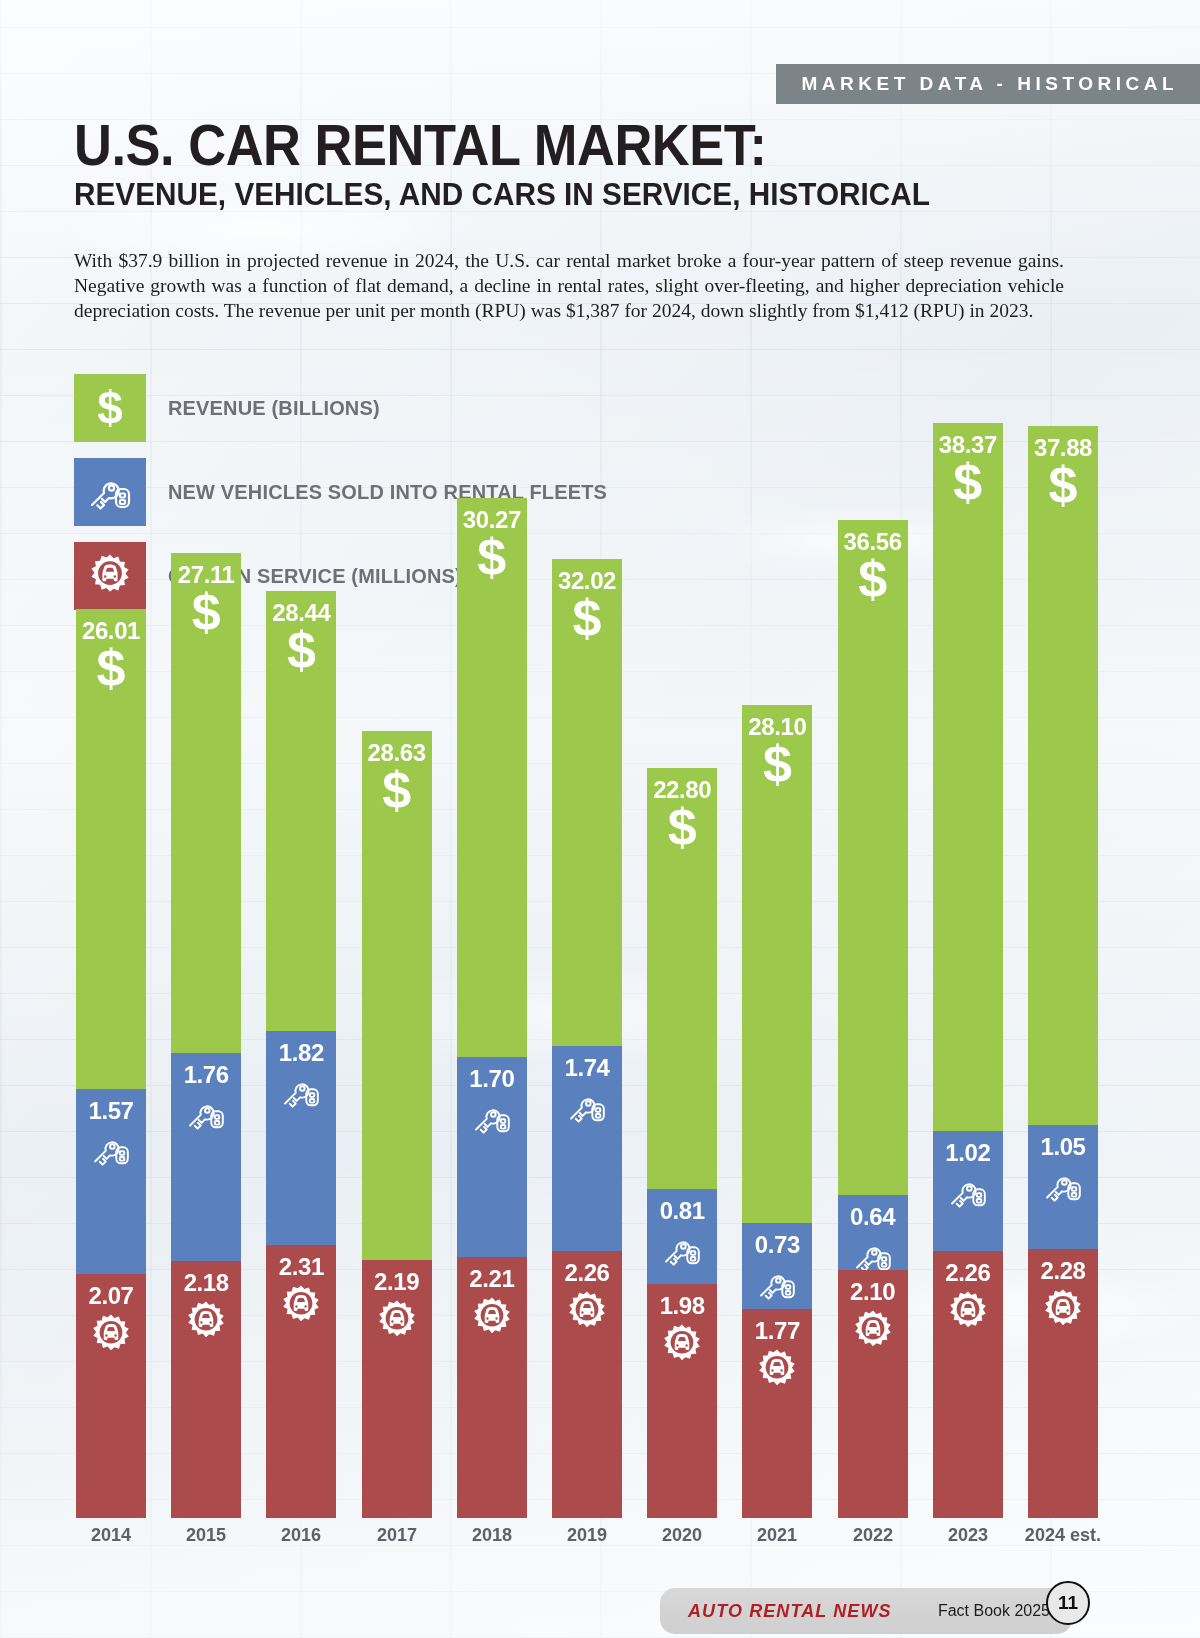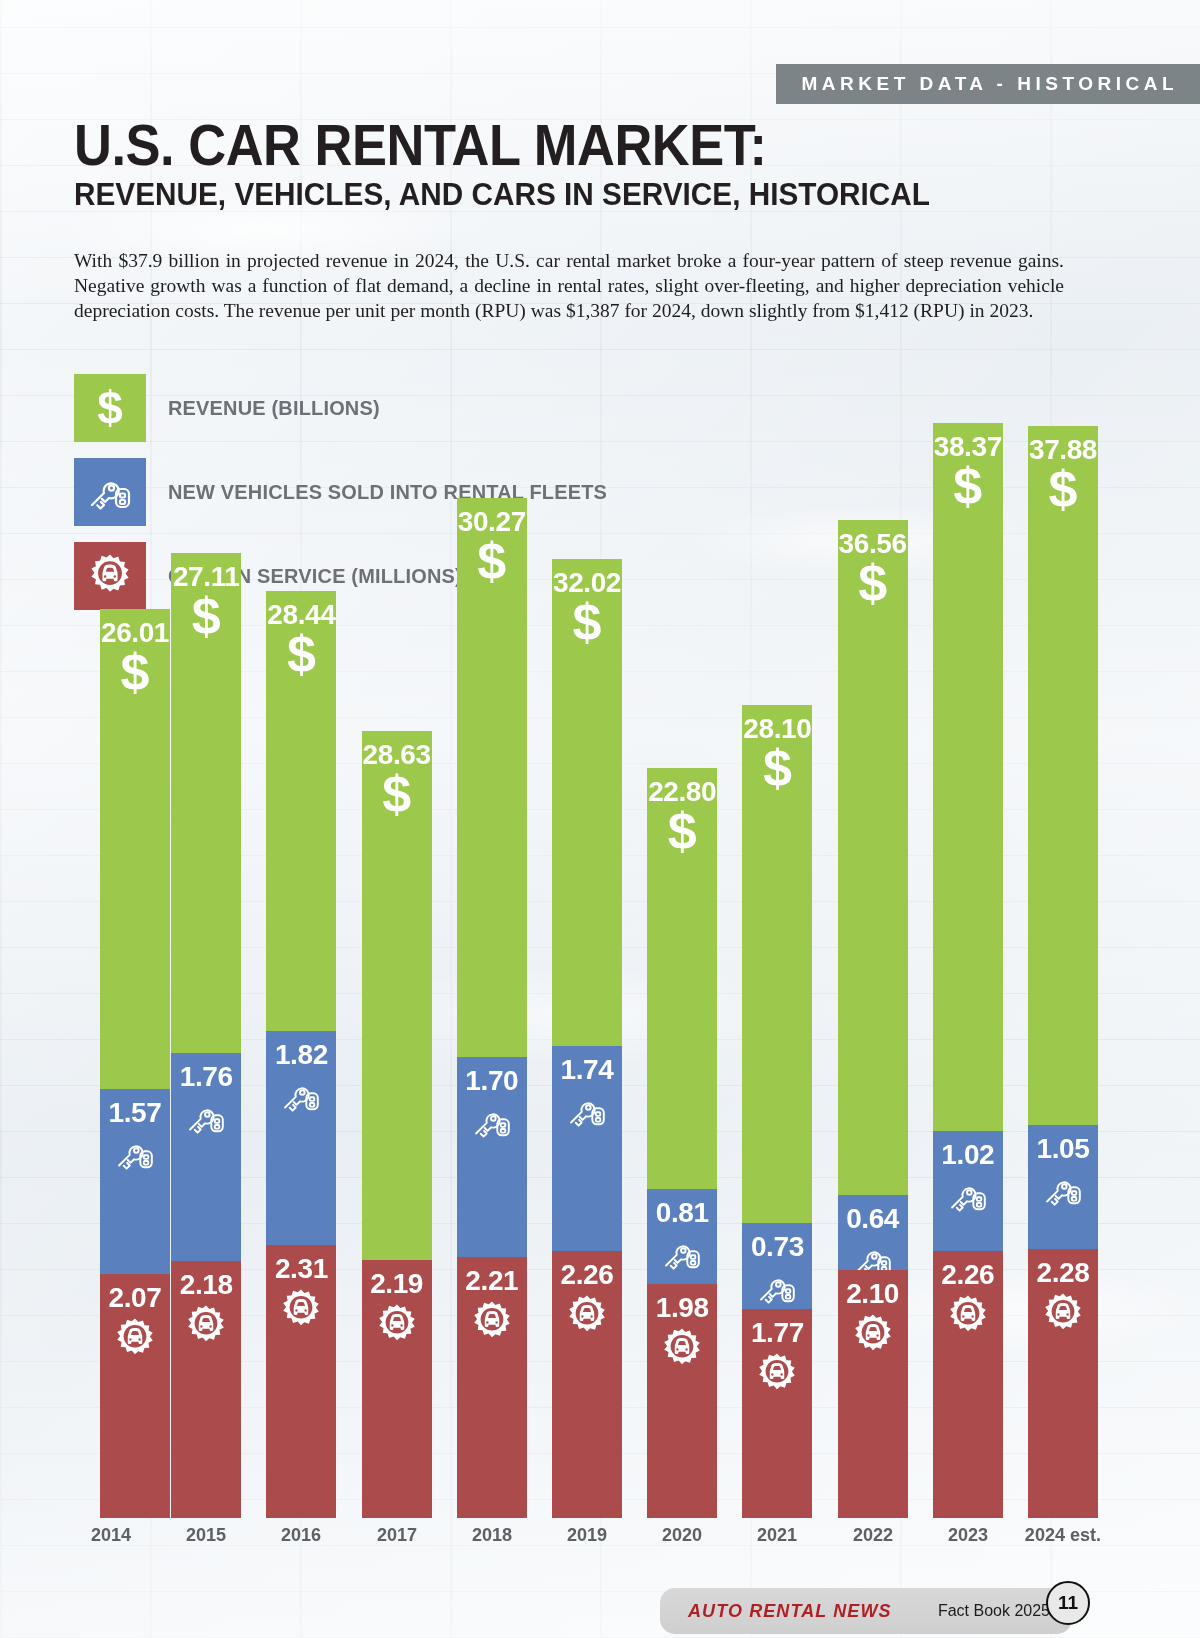--- a/index.html
+++ b/index.html
@@ -136,21 +136,21 @@
     align-items: center;
     overflow: hidden;
   }
   .seg-green { background: #9cc84b; }
   .seg-blue  { background: #5a81be; }
   .seg-red   { background: #ab4b4b; }
 
   .seg-val {
     color: #ffffff;
     font-weight: 700;
-    font-size: 28px;
+    font-size: 24px;
     line-height: 1;
     margin-top: 10px;
     letter-spacing: -0.4px;
     white-space: nowrap;
     z-index: 2;
   }
   .seg-icon {
     margin-top: 4px;
     width: 46px; height: 46px;
     display: flex; align-items: center; justify-content: center;
@@ -247,21 +247,21 @@
           <circle cx="24" cy="21" r="12.4" fill="#ab4b4b"></circle>
           <path fill="#ffffff" d="M17.8 15.2c.6-1.9 1.9-3.1 6.2-3.1s5.6 1.2 6.2 3.1l1.3 4.1c.3.9.4 1.6.4 2.5v6.4c0 .7-.5 1.2-1.2 1.2h-1.6c-.7 0-1.2-.5-1.2-1.2v-1.3h-7.8v1.3c0 .7-.5 1.2-1.2 1.2h-1.6c-.7 0-1.2-.5-1.2-1.2v-6.4c0-.9.1-1.6.4-2.5zM19.6 19.6h8.8l-.9-2.9c-.3-1-.8-1.4-3.5-1.4s-3.2.4-3.5 1.4zM19 23.3a1.3 1.3 0 1 0 0 2.6 1.3 1.3 0 0 0 0-2.6m10 0a1.3 1.3 0 1 0 0 2.6 1.3 1.3 0 0 0 0-2.6"></path>
         </svg>
       </div>
       <div class="legend-label">CARS IN SERVICE (MILLIONS)</div>
     </div>
 
   </div>
 
   <div id="chart">
-      <div class="col" style="left: 2px; width: 70px; height: 909.404px; margin-left: 24px;">
+      <div class="col" style="left: 2px; width: 70px; height: 909.404px;">
         <div class="seg seg-green" style="height: 479.885px;">
           <span class="seg-val">26.01</span>
           <span class="seg-icon dollar">
             <span class="dollar-glyph">$</span>
           </span>
         </div>
         <div class="seg seg-blue" style="height: 185.26px;">
           <span class="seg-val">1.57</span>
           <span class="seg-icon">
             <svg width="48" height="42" viewBox="0 0 52 46">

